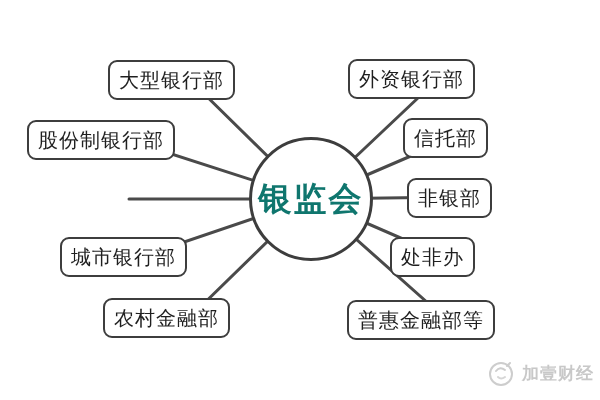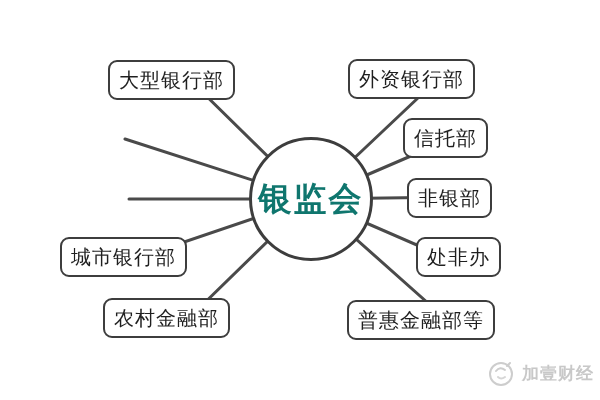--- a/index.html
+++ b/index.html
@@ -90,27 +90,28 @@
     <line x1="311" y1="199" x2="442" y2="256"></line>
     <line x1="311" y1="199" x2="189" y2="318"></line>
     <line x1="311" y1="199" x2="447" y2="320"></line>
   </svg>
 
   <div id="center-circle">
     <span>银监会</span>
   </div>
 
   <div class="node" style="left:108px; top:60px;">大型银行部</div>
+  <div class="node" style="left:27px; top:120px;">股份制银行部</div>
   <div class="node" style="left:60px; top:237px;">城市银行部</div>
   <div class="node" style="left:103px; top:298px;">农村金融部</div>
 
   <div class="node" style="left:348px; top:59px;">外资银行部</div>
   <div class="node" style="left:407px; top:178px;">非银部</div>
   <div class="node" style="left:403px; top:118px;">信托部</div>
-  <div class="node" style="left:390px; top:237px;margin-left:26px;">处非办</div>
+  <div class="node" style="left:390px; top:237px;">处非办</div>
   <div class="node" style="left:347px; top:300px;">普惠金融部等</div>
 
   <div id="watermark">
     <svg width="30" height="30" viewBox="0 0 30 30" aria-hidden="true">
       <circle cx="15" cy="16" r="11" fill="none" stroke="#cdcdcd" stroke-width="2"></circle>
       <path d="M10 13 Q14 8 19 12" fill="none" stroke="#cdcdcd" stroke-width="2" stroke-linecap="round"></path>
       <path d="M12 19 Q15 22 19 19" fill="none" stroke="#d6d6d6" stroke-width="2" stroke-linecap="round"></path>
       <path d="M21 8 L24 5" fill="none" stroke="#cdcdcd" stroke-width="2" stroke-linecap="round"></path>
     </svg>
     <span class="wm-text">加壹财经</span>

